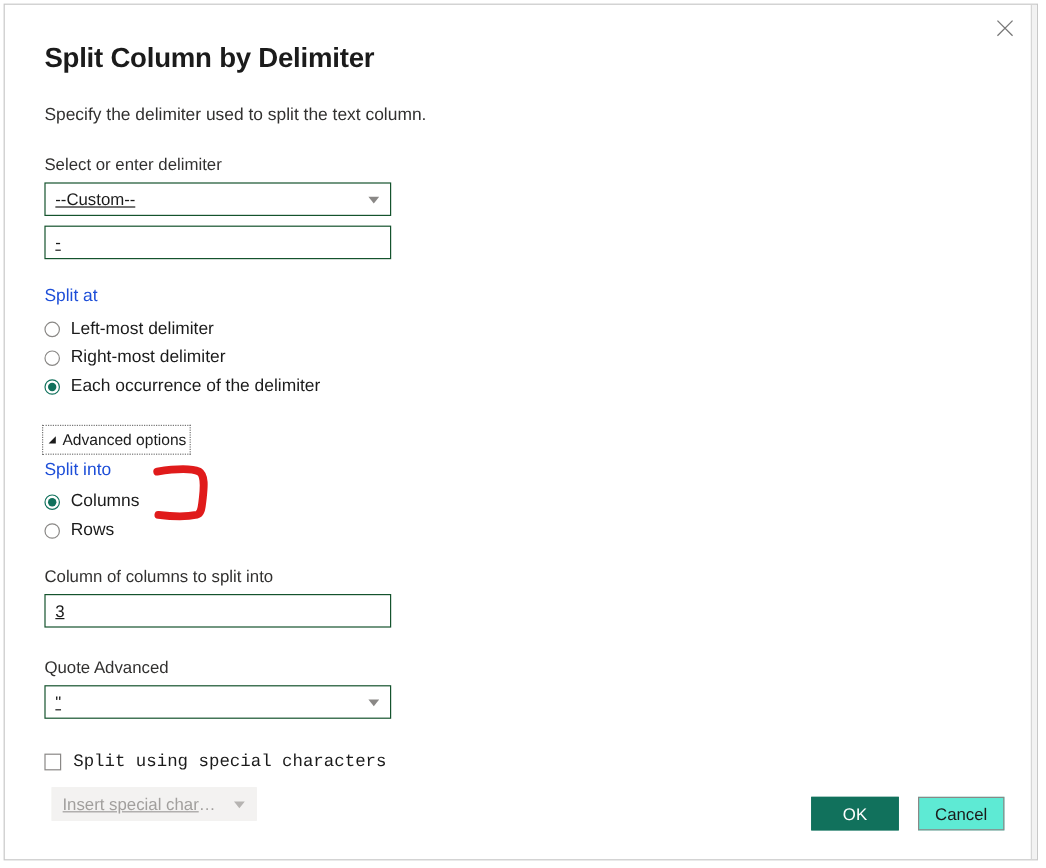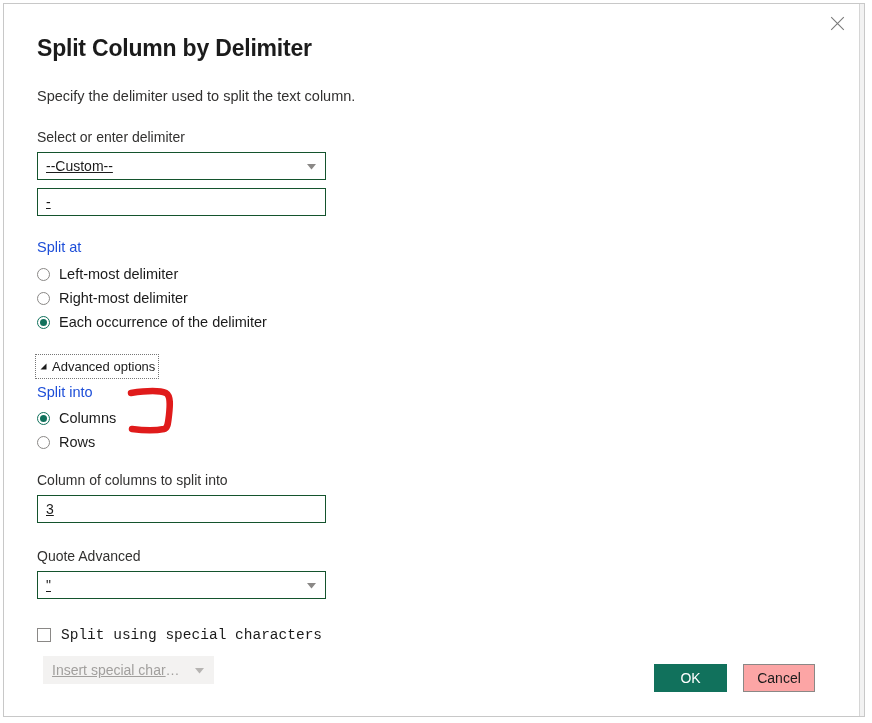--- a/index.html
+++ b/index.html
@@ -222,21 +222,21 @@
     cursor: pointer;
     border: 1px solid transparent;
   }
   #ok-button {
     background: #11715c;
     color: #ffffff;
     border-color: #11715c;
     width: 73px;
   }
   #cancel-button {
-    background: #fca5a5;
+    background: #5eead4;
     color: #1b1b1b;
     border-color: #8a8886;
     width: 62px;
   }
 
   
   #red-annotation {
     position: absolute;
     left: 122px;
     top: 380px;
@@ -355,21 +355,21 @@
         <span class="combo-value">Insert special character</span>
         <span class="caret">
           <svg width="11" height="9" viewBox="0 0 11 9" aria-hidden="true">
             <path d="M1 2 H10 L5.5 7.5 Z" fill="#b6b4b2"></path>
           </svg>
         </span>
       </div>
     </div>
   </div>
 
-  <div style="position:absolute; right:49px; bottom:24px; display:flex; gap:16px;">
+  <div style="position:absolute; right:27px; bottom:24px; display:flex; gap:16px;">
     <div class="btn" id="ok-button">
       <span>OK</span>
     </div>
     <div class="btn" id="cancel-button">
       <span>Cancel</span>
     </div>
   </div>
 
   <div id="red-annotation">
     <svg width="56" height="54" viewBox="0 0 56 54" aria-hidden="true">

